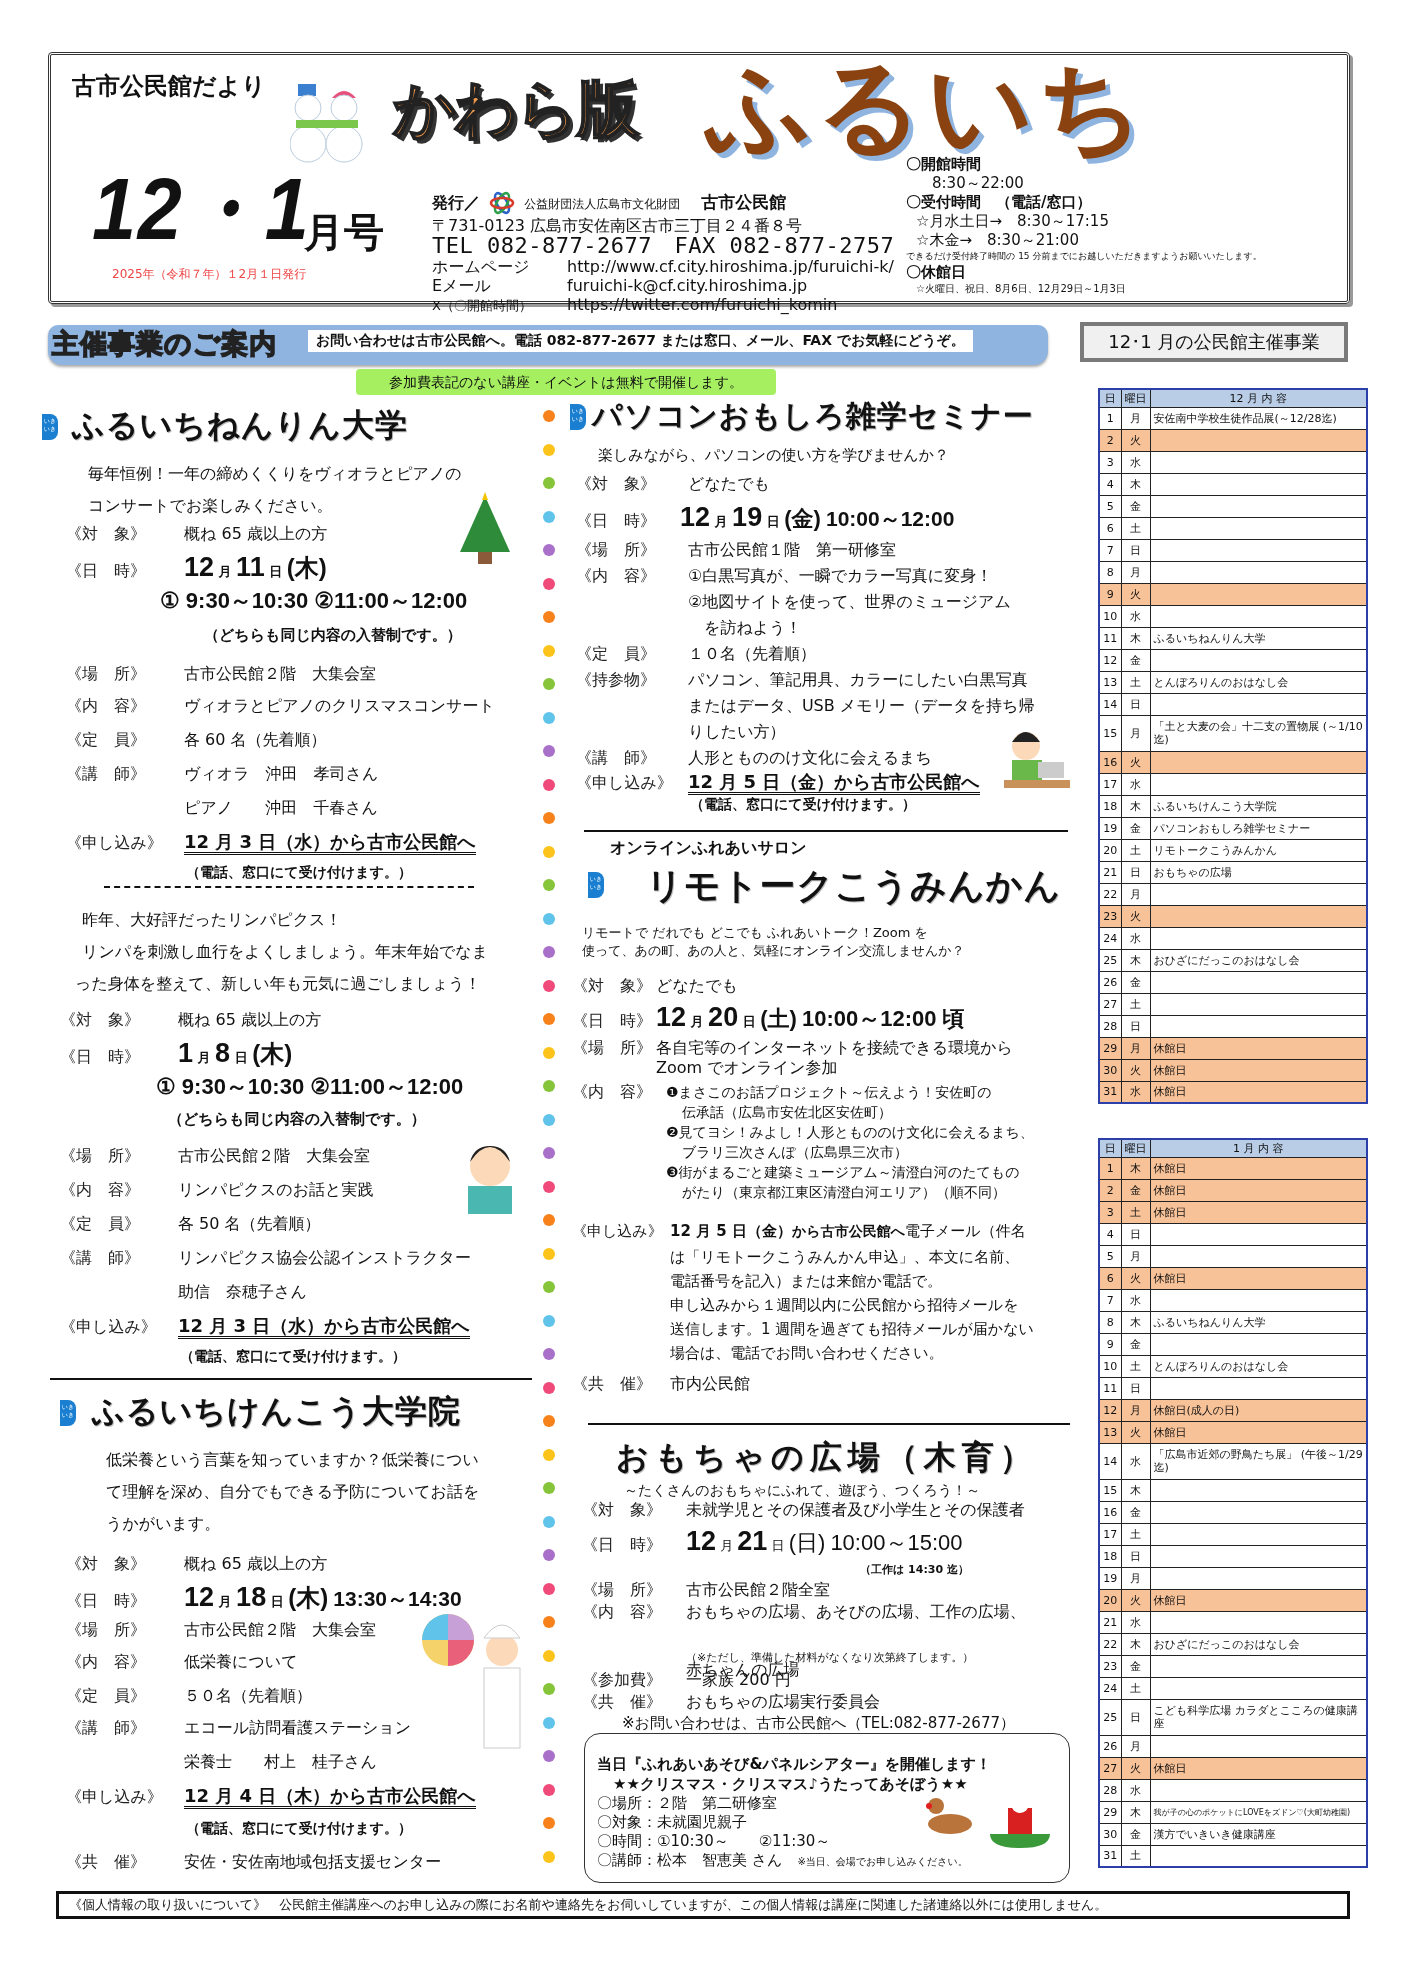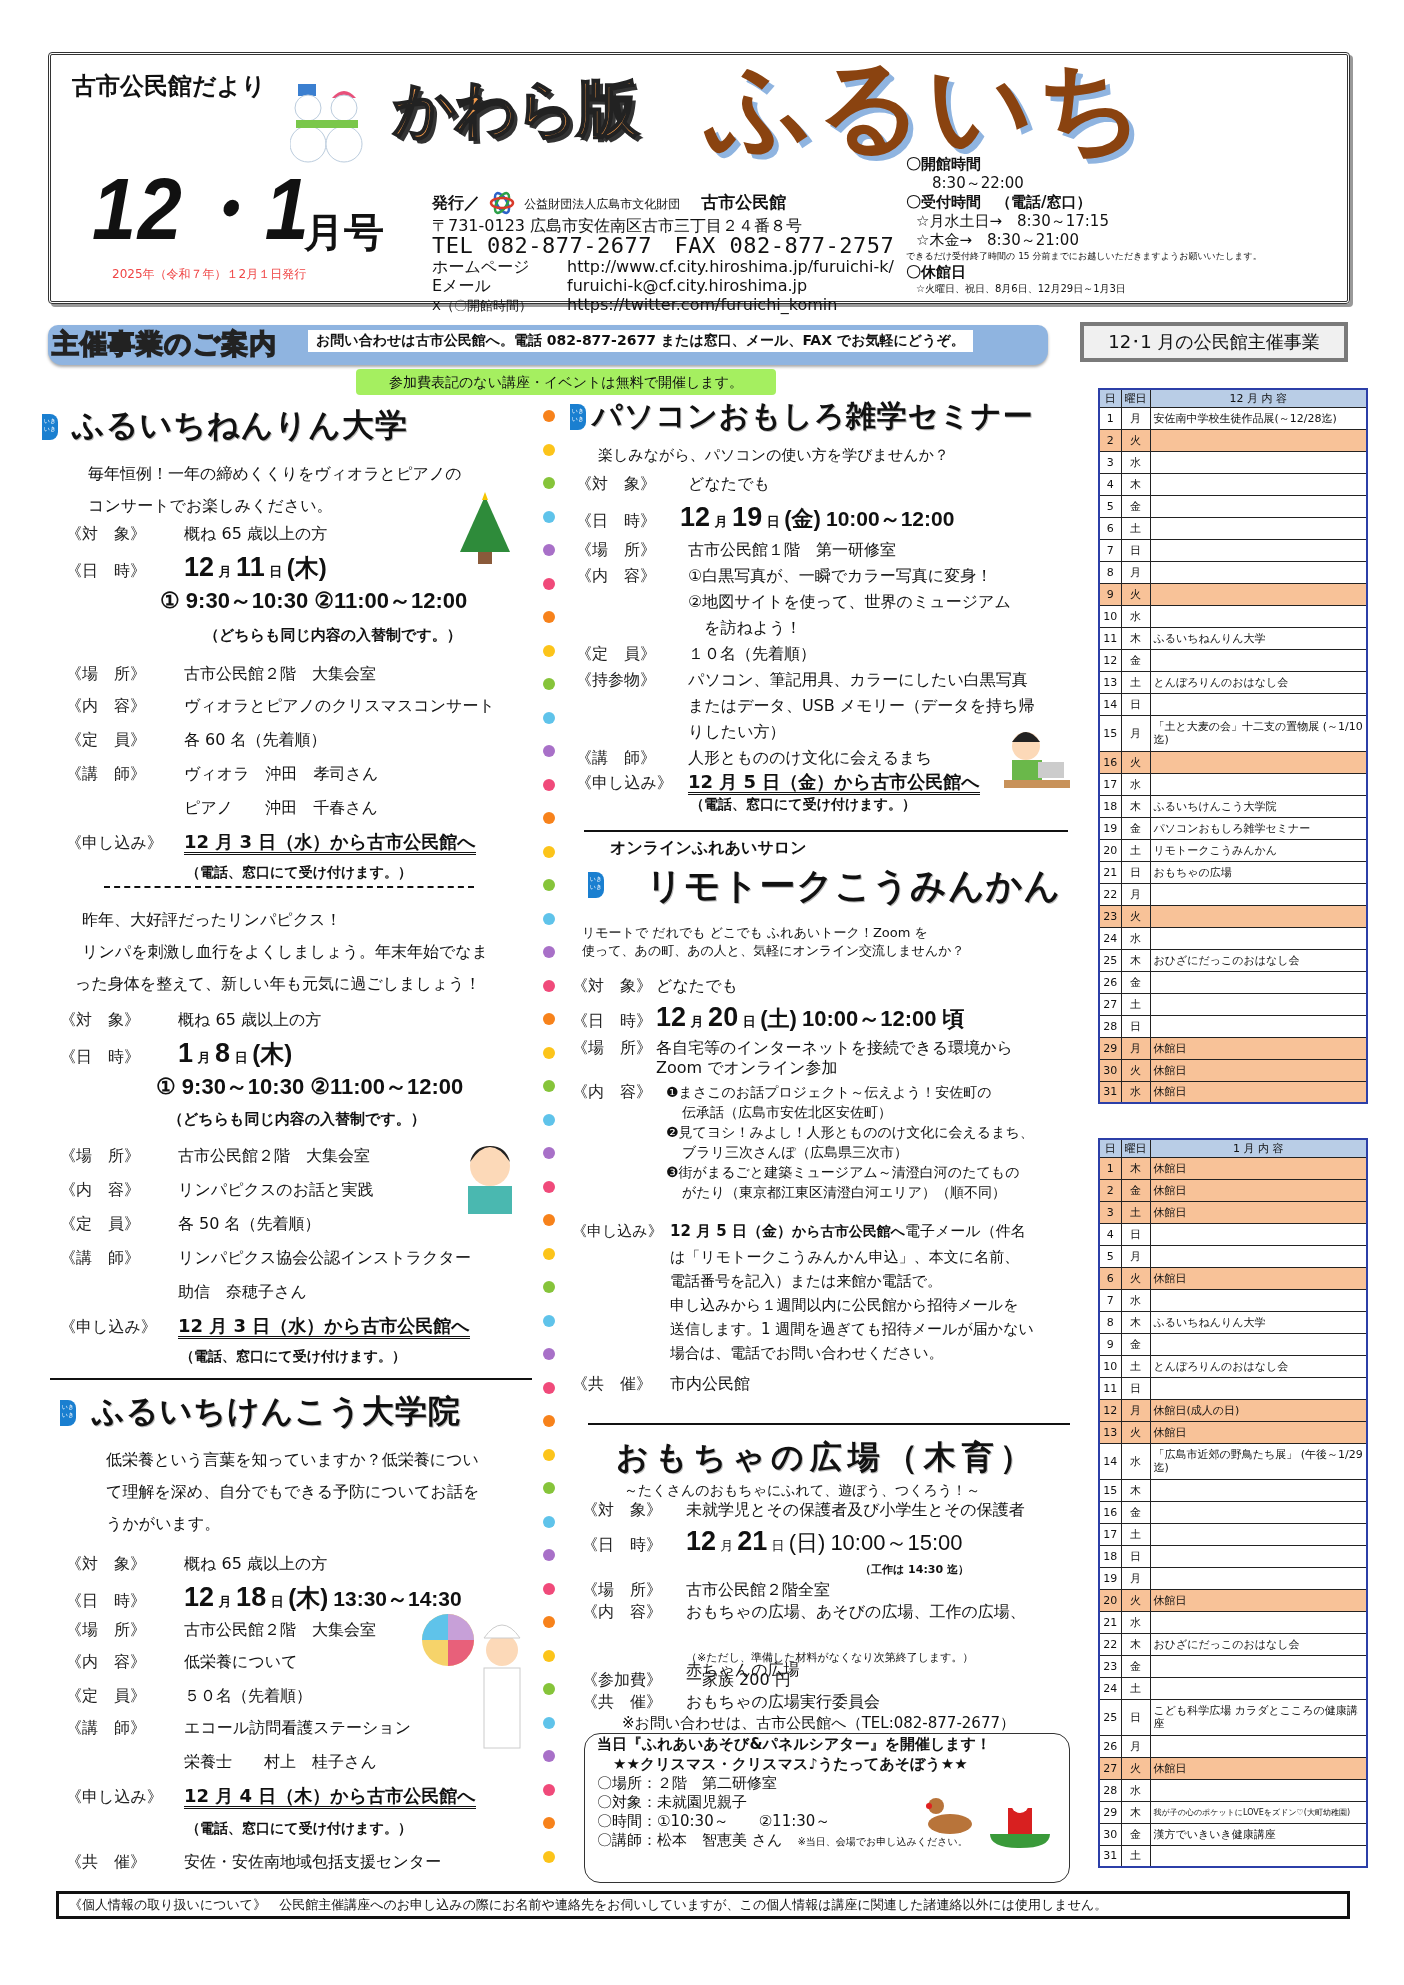--- a/index.html
+++ b/index.html
@@ -56,21 +56,21 @@
   .cal .d { width: 22px; text-align: center; }
   .cal .w { width: 20px; text-align: center; }
   .cal .c { width: 217px; }
   .cal tr.closed td { background: #f8c298; }
   .cal tr.tall td { height: 36px; white-space: normal; line-height: 13px; }
   .cal .tiny { font-size: 8px; }
 
   
   .footer { left: 56px; top: 1891px; width: 1294px; height: 28px; border: 3px solid #111; font-size: 13px; line-height: 22px; padding-left: 10px; white-space: nowrap; }
 
-  .callout { left: 584px; top: 1733px; width: 486px; height: 150px; border: 1.5px solid #333; border-radius: 16px; padding: 0 12px; }
+  .callout { left: 584px; top: 1733px; width: 486px; height: 150px; border: 1.5px solid #333; border-radius: 16px; padding: 20px 12px; }
   .callout .t { font-size: 15px; font-weight: bold; line-height: 20px; white-space: nowrap; }
   .callout .l { font-size: 15px; line-height: 19px; white-space: nowrap; }
 </style>
 </head>
 <body>
 
 <div class="abs header-box"></div>
 <div class="abs hd-pubname">古市公民館だより</div>
 <svg class="abs snowmen" viewBox="0 0 80 90">
   <rect x="8" y="2" width="18" height="12" fill="#3b7fd0"></rect>

